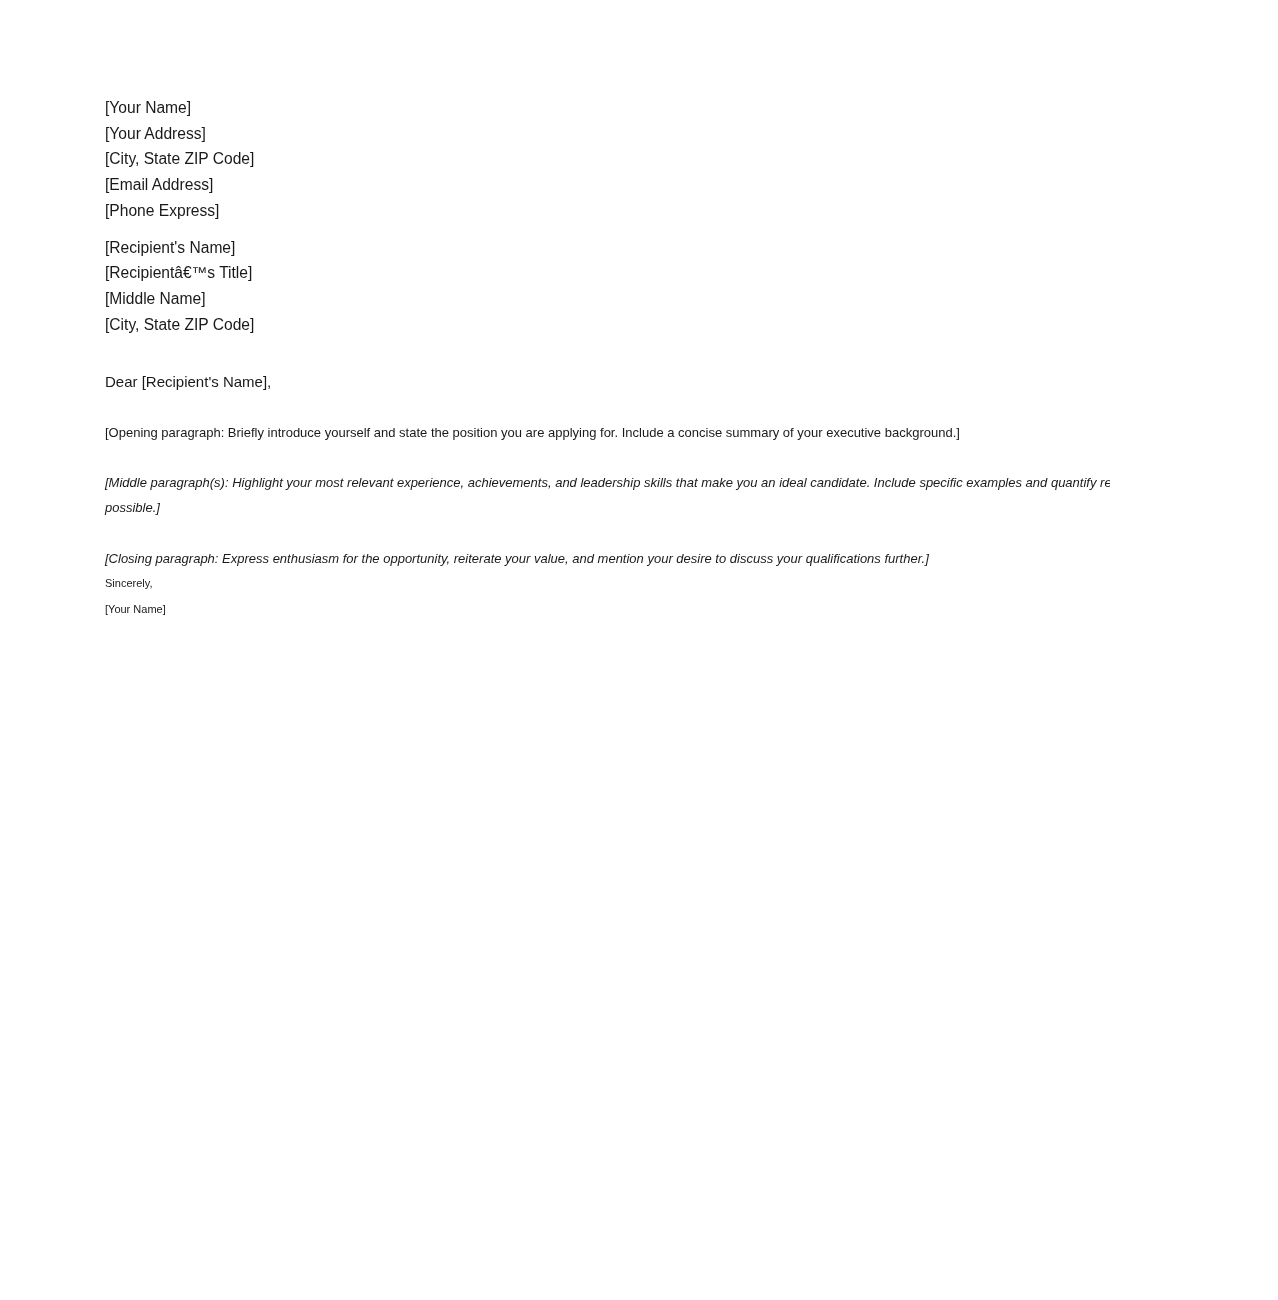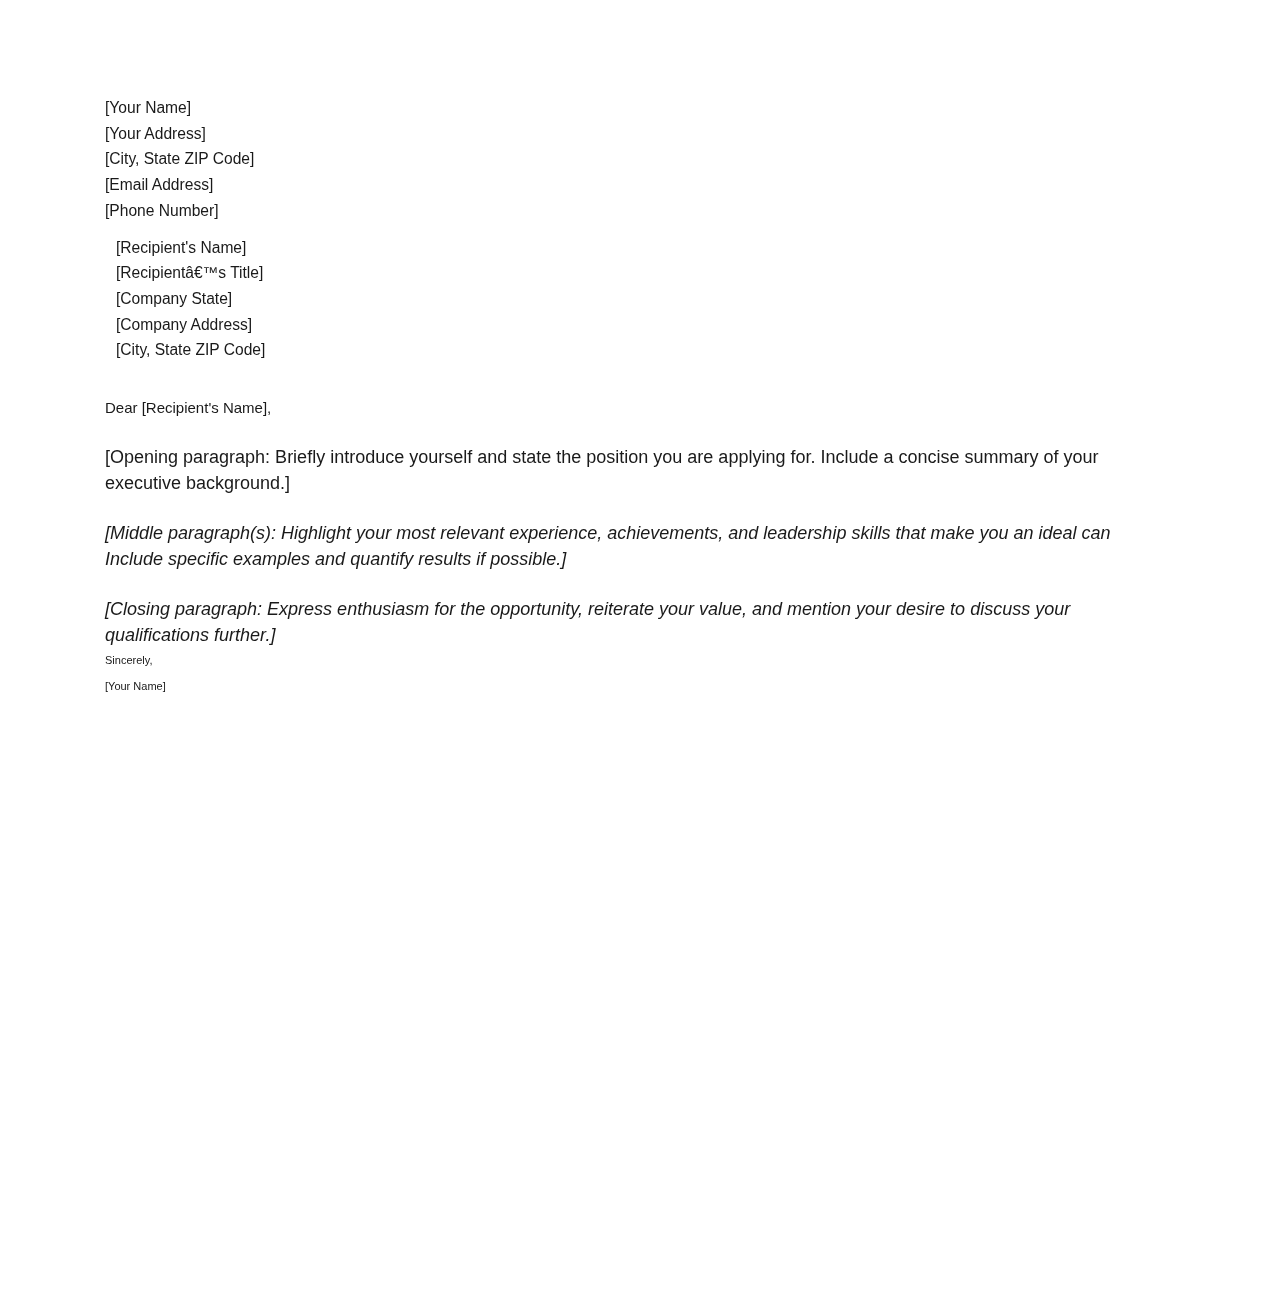--- a/index.html
+++ b/index.html
@@ -30,24 +30,23 @@
   .line {
     font-size: 15.6px;
     line-height: 25.7px;
     white-space: pre;
   }
   .block {
     margin: 0;
   }
   .gap-block {
     margin-top: 11px;
-    margin-left: 11px;
   }
   .para {
-    font-size: 18px;
+    font-size: 13px;
     line-height: 25.7px;
     margin: 0;
     text-align: left;
   }
   .para + .para {
     margin-top: 24.5px;
     font-style: italic;
   }
   .salutation {
     font-size: 15px;
@@ -77,28 +76,27 @@
 <body>
 
 <div class="page">
   <div class="letter">
 
     <div class="block">
       <div class="line">[Your Name]</div>
       <div class="line">[Your Address]</div>
       <div class="line">[City, State ZIP Code]</div>
       <div class="line">[Email Address]</div>
-      <div class="line">[Phone Number]</div>
+      <div class="line">[Phone Express]</div>
     </div>
 
     <div class="block gap-block">
       <div class="line">[Recipient's Name]</div>
       <div class="line">[Recipientâ€™s Title]</div>
-      <div class="line">[Company State]</div>
-      <div class="line">[Company Address]</div>
+      <div class="line">[Middle Name]</div>
       <div class="line">[City, State ZIP Code]</div>
     </div>
 
     <p class="salutation gap-salutation">Dear [Recipient's Name],</p>
 
     <p class="para gap-body">[Opening paragraph: Briefly introduce yourself and state the position you are applying for. Include a concise summary of your executive background.]</p>
     <p class="para">[Middle paragraph(s): Highlight your most relevant experience, achievements, and leadership skills that make you an ideal candidate. Include specific examples and quantify results if possible.]</p>
     <p class="para">[Closing paragraph: Express enthusiasm for the opportunity, reiterate your value, and mention your desire to discuss your qualifications further.]</p>
 
     <p class="signline gap-signoff">Sincerely,</p>

